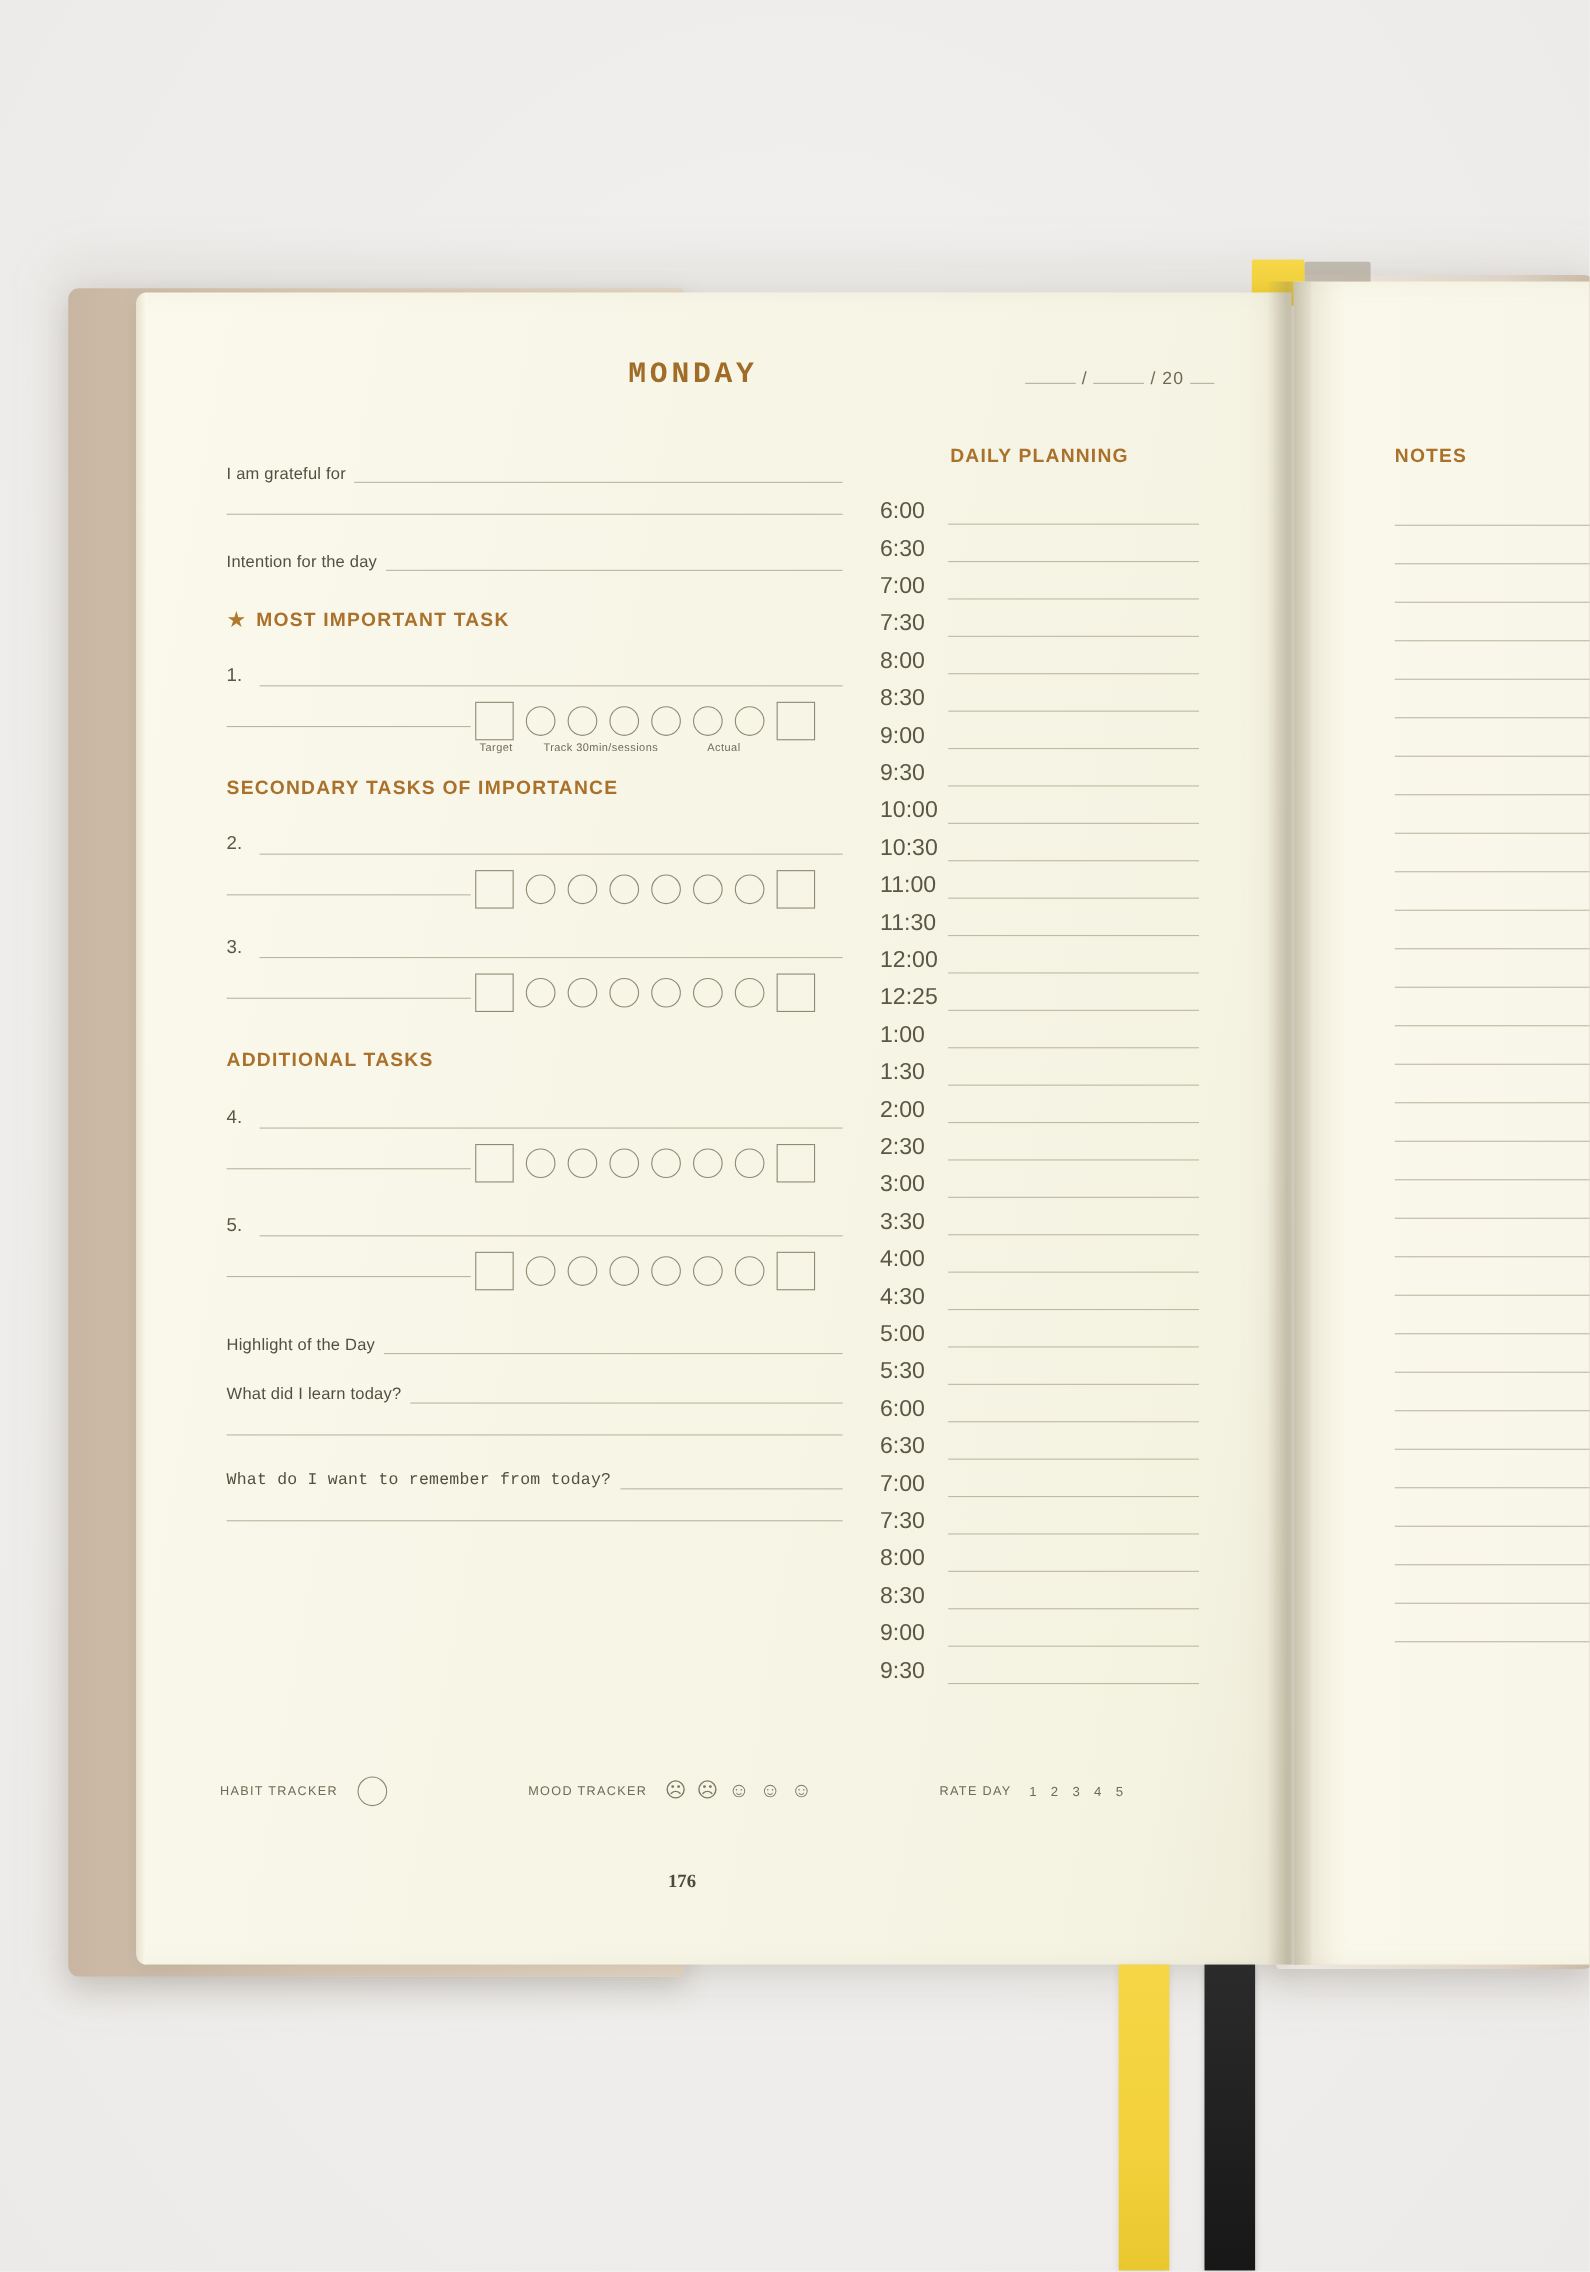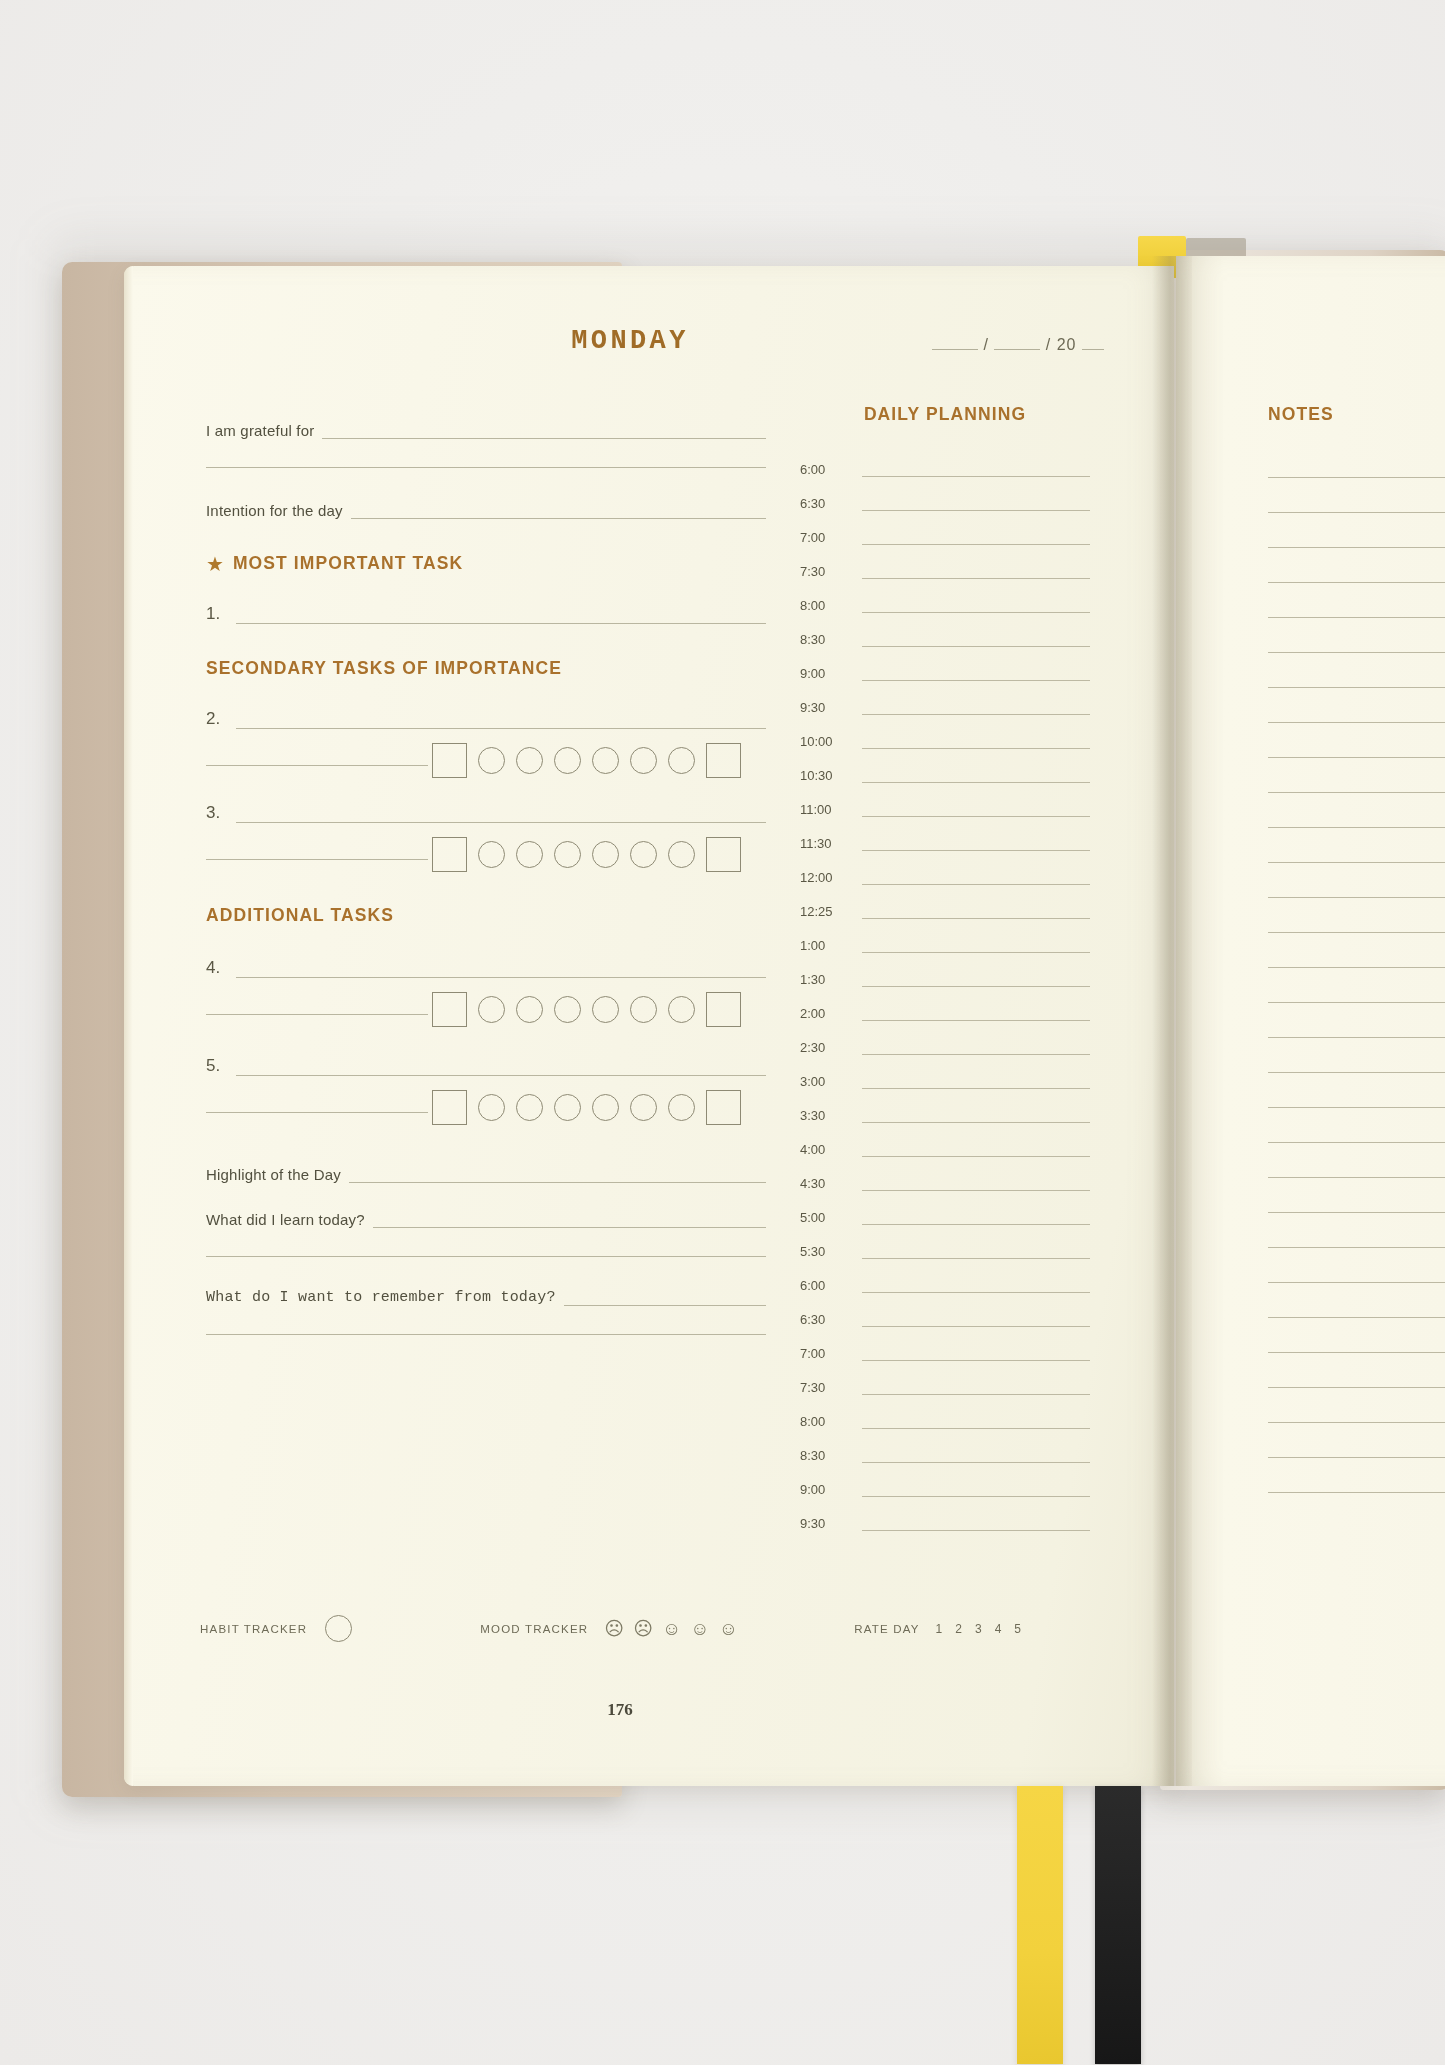--- a/index.html
+++ b/index.html
@@ -122,21 +122,21 @@
   }
   .tracker .boxes { position:absolute; left:226px; top:8px; display:flex; align-items:center; gap:11px; }
   .sqr { width:33px; height:33px; border:1px solid #8e8a74; }
   .cir { width:25px; height:25px; border:1px solid #8e8a74; border-radius:50%; }
   .caption { position:absolute; top:45px; font-size:10px; color:#6f6c58; letter-spacing:.4px; }
 
   
   .colM { position:absolute; left:800px; top:404px; width:290px; }
   .dp-title { font-size:17.5px; letter-spacing:1.1px; color:#a9712c; font-weight:700;text-align:center; }
   .slot { display:flex; align-items:flex-end; gap:10px; height:34px; }
-  .slot .t { width:52px; font-size:13px; color:#5a5744; }
+  .slot .t { width:52px; font-size:21px; color:#5a5744; }
   .slot .fill { flex:1; border-bottom:1px solid #bdb9a3; height:16px; }
 
   
   .colR { position:absolute; left:1268px; top:404px; width:178px; }
   .notes-title { font-size:17.5px; letter-spacing:1.1px; color:#a9712c; font-weight:700; }
   .note-line { border-bottom:1px solid #bdb9a3; height:34px; }
 
   
   .footer { position:absolute; left:200px; top:1615px; width:900px; }
   .f-lbl { font-size:11.5px; letter-spacing:1.2px; color:#6e6b57; }
@@ -194,20 +194,36 @@
     </div>
 
     <div style="display:flex;align-items:center;gap:9px;margin-top:34px;">
       <span class="star">★</span>
       <span class="section-title">MOST IMPORTANT TASK</span>
     </div>
 
     <div class="numline" style="margin-top:30px;">
       <span class="num">1.</span>
       <span class="fill"></span>
+    </div>
+    <div class="tracker" style="margin-top:6px;">
+      <span class="left-fill"></span>
+      <span class="boxes">
+        <span class="sqr"></span>
+        <span class="cir"></span>
+        <span class="cir"></span>
+        <span class="cir"></span>
+        <span class="cir"></span>
+        <span class="cir"></span>
+        <span class="cir"></span>
+        <span class="sqr"></span>
+      </span>
+      <span class="caption" style="left:230px;">Target</span>
+      <span class="caption" style="left:288px;">Track 30min/sessions</span>
+      <span class="caption" style="left:437px;">Actual</span>
     </div>
 
     <div class="section-title" style="margin-top:34px;">SECONDARY TASKS OF IMPORTANCE</div>
 
     <div class="numline" style="margin-top:30px;">
       <span class="num">2.</span>
       <span class="fill"></span>
     </div>
     <div class="tracker" style="margin-top:6px;">
       <span class="left-fill"></span>

